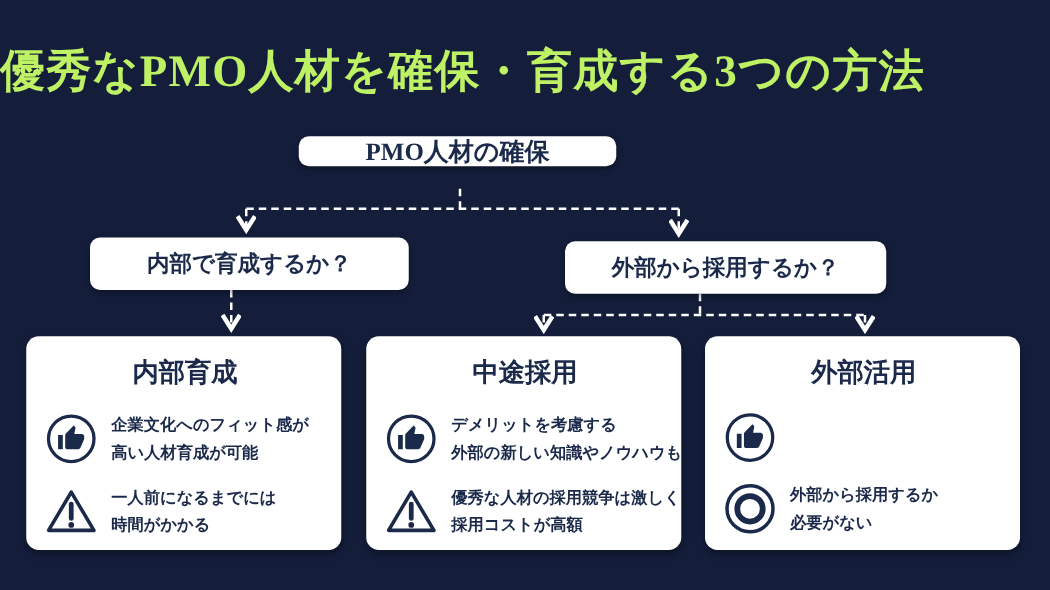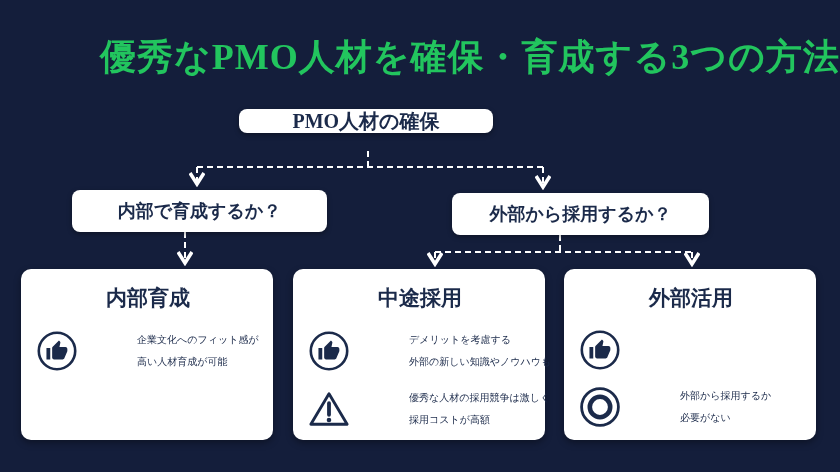--- a/index.html
+++ b/index.html
@@ -9,22 +9,22 @@
     height: 472px;
     background: #141e3b;
     overflow: hidden;
     font-family: "Liberation Serif", "DejaVu Serif", serif;
   }
   .title {
     position: absolute;
     top: 33px;
     left: 0;
     width: 100%;
-    text-align: right;
-    color: #22c55e;
+    text-align: left;
+    color: #bef264;
     font-size: 36px;
     font-weight: 700;
     letter-spacing: 1px;
     white-space: nowrap;
   }
   .node {
     position: absolute;
     background: #ffffff;
     border-radius: 8px;
     display: flex;
@@ -80,25 +80,24 @@
   }
   .icon-box {
     width: 42px;
     height: 42px;
     flex: 0 0 42px;
     display: flex;
     align-items: center;
     justify-content: center;
   }
   .row-text {
-    font-size: 10px;
-    font-weight: 400;
+    font-size: 13px;
+    font-weight: 700;
     line-height: 22px;
     white-space: nowrap;
-    margin-left: 48px;
   }
 </style>
 </head>
 <body>
 
 <div class="stage">
 
   <div class="title">優秀なPMO人材を確保・育成する3つの方法</div>
 
   <svg class="connectors" viewBox="0 0 840 472">
@@ -131,20 +130,33 @@
           <g transform="translate(8.5,8.5) scale(0.95)">
             <path fill="#1b2a4a" d="M1 21h4V9H1v12zM23 10c0-1.1-.9-2-2-2h-6.31l.95-4.57.03-.32c0-.41-.17-.79-.44-1.06L14.17 1 7.59 7.59C7.22 7.95 7 8.45 7 9v10c0 1.1.9 2 2 2h9c.83 0 1.54-.5 1.84-1.22l3.02-7.05c.09-.23.14-.47.14-.73v-2z"></path>
           </g>
         </svg>
       </span>
       <div class="row-text">
         <div>企業文化へのフィット感が</div>
         <div>高い人材育成が可能</div>
       </div>
     </div>
+    <div class="card-row">
+      <span class="icon-box">
+        <svg width="44" height="40" viewBox="0 0 44 40">
+          <path d="M22 4 L41 36 H3 Z" fill="none" stroke="#1b2a4a" stroke-width="3" stroke-linejoin="round"></path>
+          <line x1="22" y1="14" x2="22" y2="26" stroke="#1b2a4a" stroke-width="4" stroke-linecap="round"></line>
+          <circle cx="22" cy="31.5" r="2.4" fill="#1b2a4a"></circle>
+        </svg>
+      </span>
+      <div class="row-text">
+        <div>一人前になるまでには</div>
+        <div>時間がかかる</div>
+      </div>
+    </div>
   </div>
 
   <div class="card card-2">
     <div class="card-title">中途採用</div>
     <div class="card-row">
       <span class="icon-box">
         <svg width="40" height="40" viewBox="0 0 40 40">
           <circle cx="20" cy="20" r="18.2" fill="none" stroke="#1b2a4a" stroke-width="2.6"></circle>
           <g transform="translate(8.5,8.5) scale(0.95)">
             <path fill="#1b2a4a" d="M1 21h4V9H1v12zM23 10c0-1.1-.9-2-2-2h-6.31l.95-4.57.03-.32c0-.41-.17-.79-.44-1.06L14.17 1 7.59 7.59C7.22 7.95 7 8.45 7 9v10c0 1.1.9 2 2 2h9c.83 0 1.54-.5 1.84-1.22l3.02-7.05c.09-.23.14-.47.14-.73v-2z"></path>

